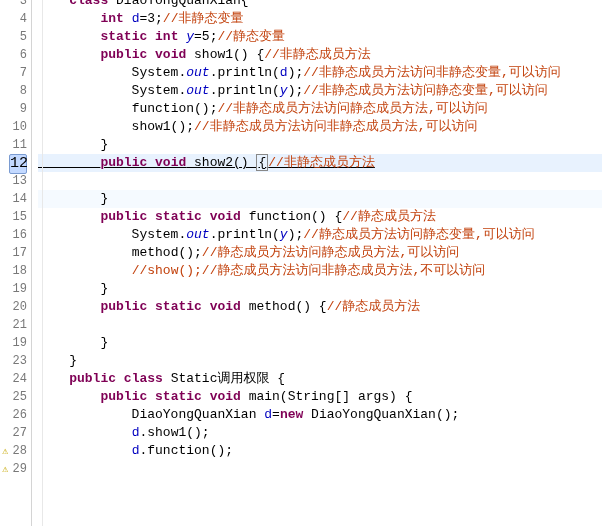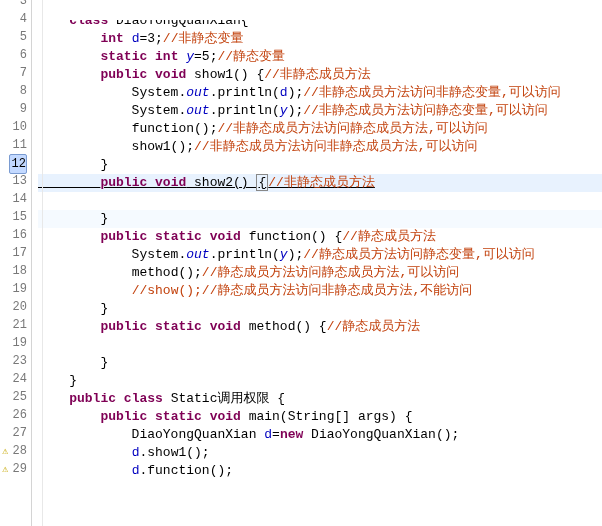--- a/index.html
+++ b/index.html
@@ -28,21 +28,20 @@
 }
 .gutter .ln {
   height: 18px;
   line-height: 18px;
   font-size: 12px;
 }
 .code {
   flex: 1;
   padding-left: 6px;
   background: #fff;
-  margin-top: 20px;
 }
 .line {
   height: 18px;
   line-height: 18px;
   white-space: pre;
   font-family: Consolas, "Courier New", monospace;
 }
 .kw { color: #7f0055; font-weight: bold; }
 .com { color: #c2410c; }
 .field { color: #0000c0; }
@@ -50,21 +49,21 @@
 .method-italic { }
 .hl-line12 { background: #e8f2fe; text-decoration: underline; }
 .hl-line14 { background: #f5faff; }
 .gutter .sel {
   background: #c3d9ff;
   color: #000;
   display: inline-block;
   width: 18px;
   border: 1px solid #7a9bd1;
   border-radius: 2px;
-  font-size: 12px;
+  font-size: 15px;
 }
 .warn-icon {
   position: absolute;
   left: 2px;
   color: #c6a700;
   font-size: 10px;
 }
 .vline {
   position: absolute;
   left: 42px;
@@ -120,21 +119,21 @@
       <div class="line">            System.<span class="sfield">out</span>.println(<span class="sfield">y</span>);<span class="com">//非静态成员方法访问静态变量,可以访问</span></div>
       <div class="line">            <span class="method-italic">function</span>();<span class="com">//非静态成员方法访问静态成员方法,可以访问</span></div>
       <div class="line">            show1();<span class="com">//非静态成员方法访问非静态成员方法,可以访问</span></div>
       <div class="line">        }</div>
       <div class="line hl-line12">        <span class="kw">public void</span> show2() <span class="box-highlight">{</span><span class="com">//非静态成员方法</span></div>
       <div class="line">            </div>
       <div class="line hl-line14">        }</div>
       <div class="line">        <span class="kw">public static void</span> function() {<span class="com">//静态成员方法</span></div>
       <div class="line">            System.<span class="sfield">out</span>.println(<span class="sfield">y</span>);<span class="com">//静态成员方法访问静态变量,可以访问</span></div>
       <div class="line">            <span class="method-italic">method</span>();<span class="com">//静态成员方法访问静态成员方法,可以访问</span></div>
-      <div class="line">            <span class="com">//show();//静态成员方法访问非静态成员方法,不能访问</span></div>
+      <div class="line">            <span class="com">//show();//静态成员方法访问非静态成员方法,不可以访问</span></div>
       <div class="line">        }</div>
       <div class="line">        <span class="kw">public static void</span> method() {<span class="com">//静态成员方法</span></div>
       <div class="line">            </div>
       <div class="line">        }</div>
       <div class="line">    }</div>
       <div class="line">    <span class="kw">public class</span> Static调用权限 {</div>
       <div class="line">        <span class="kw">public static void</span> main(String[] args) {</div>
       <div class="line">            DiaoYongQuanXian <span class="field">d</span>=<span class="kw">new</span> DiaoYongQuanXian();</div>
       <div class="line">            <span class="field">d</span>.show1();</div>
       <div class="line">            <span class="field">d</span>.<span class="method-italic">function</span>();</div>

